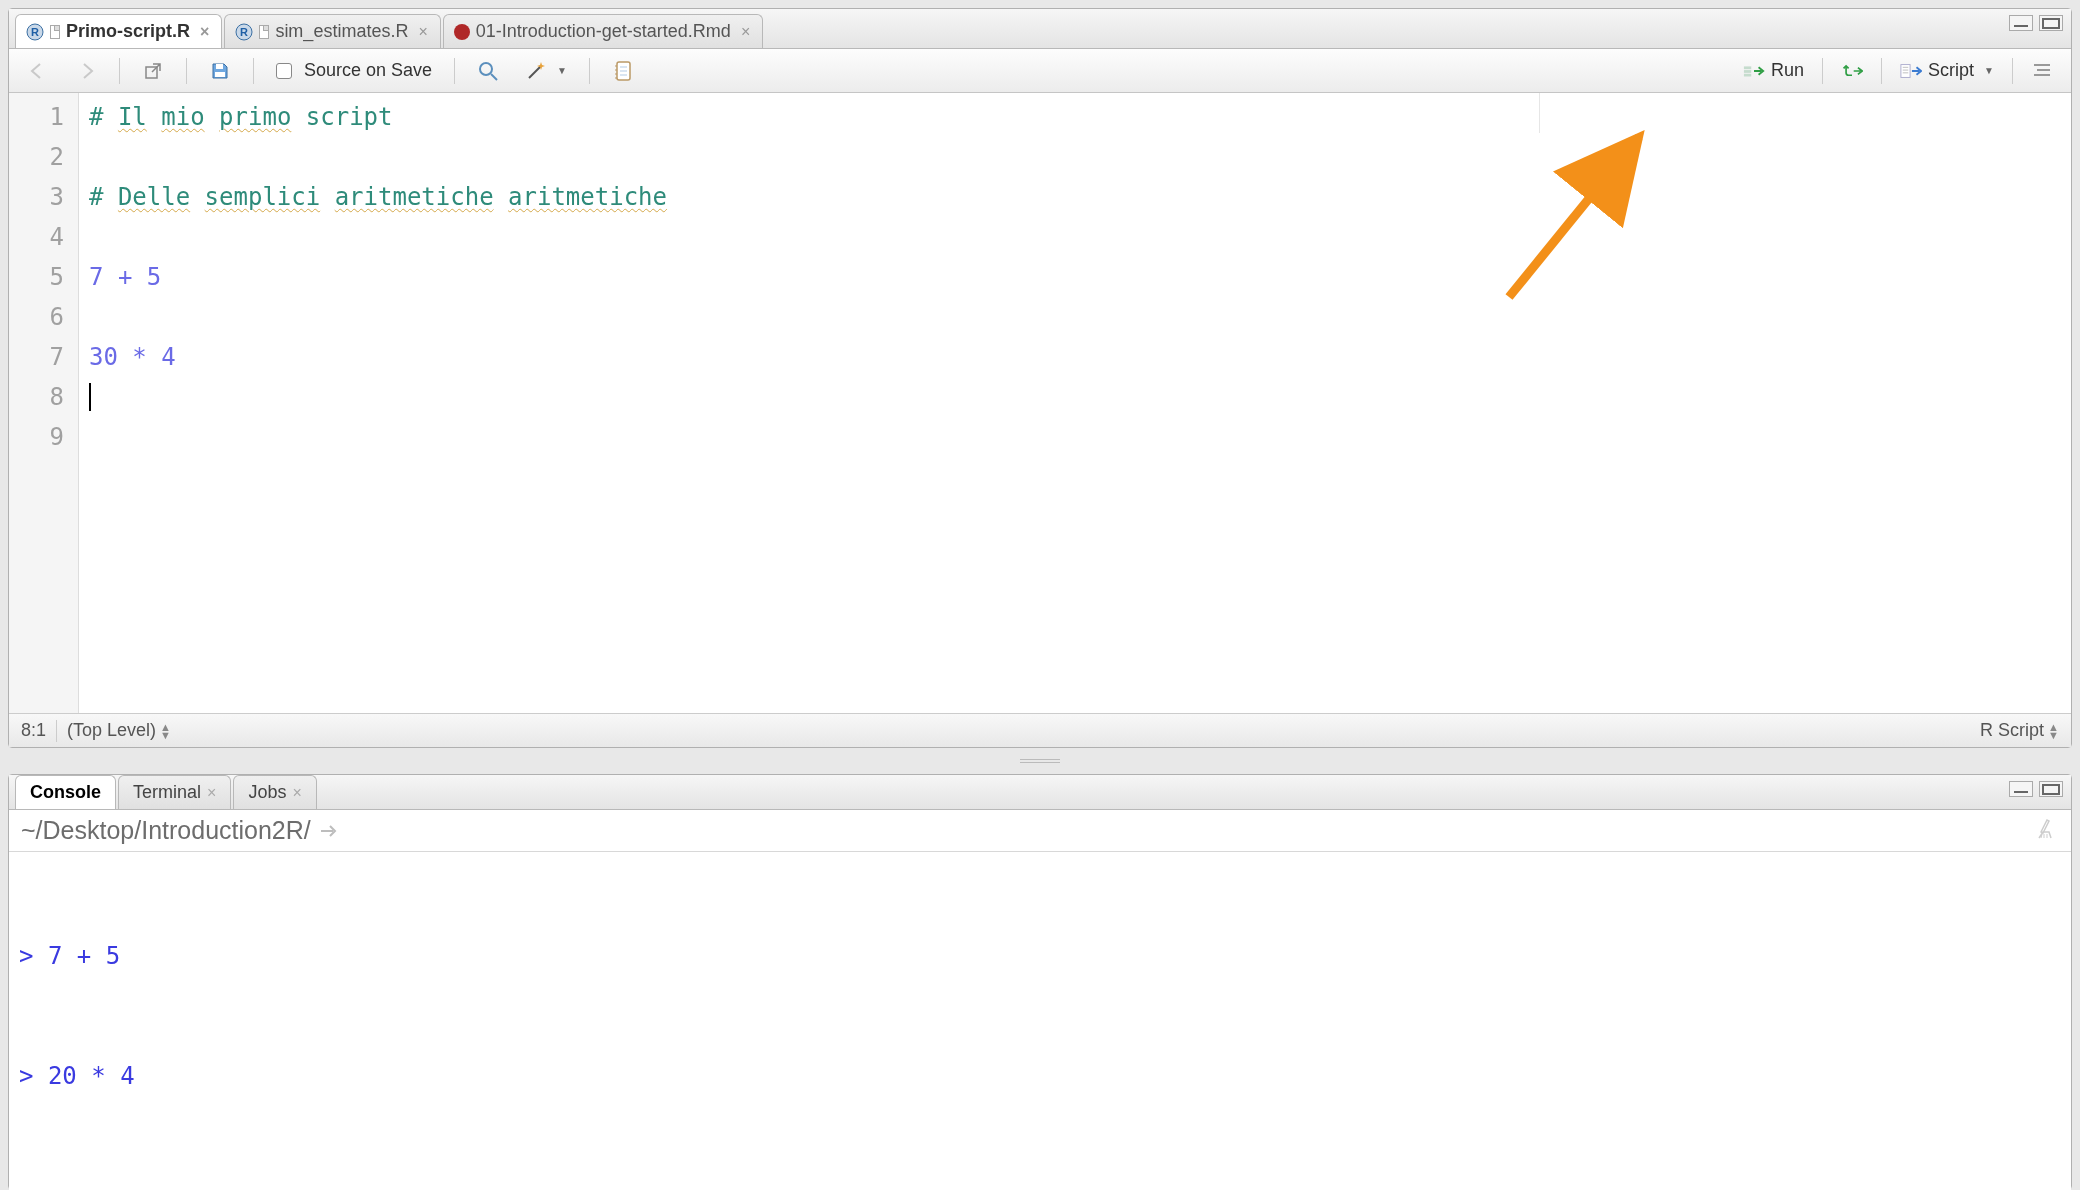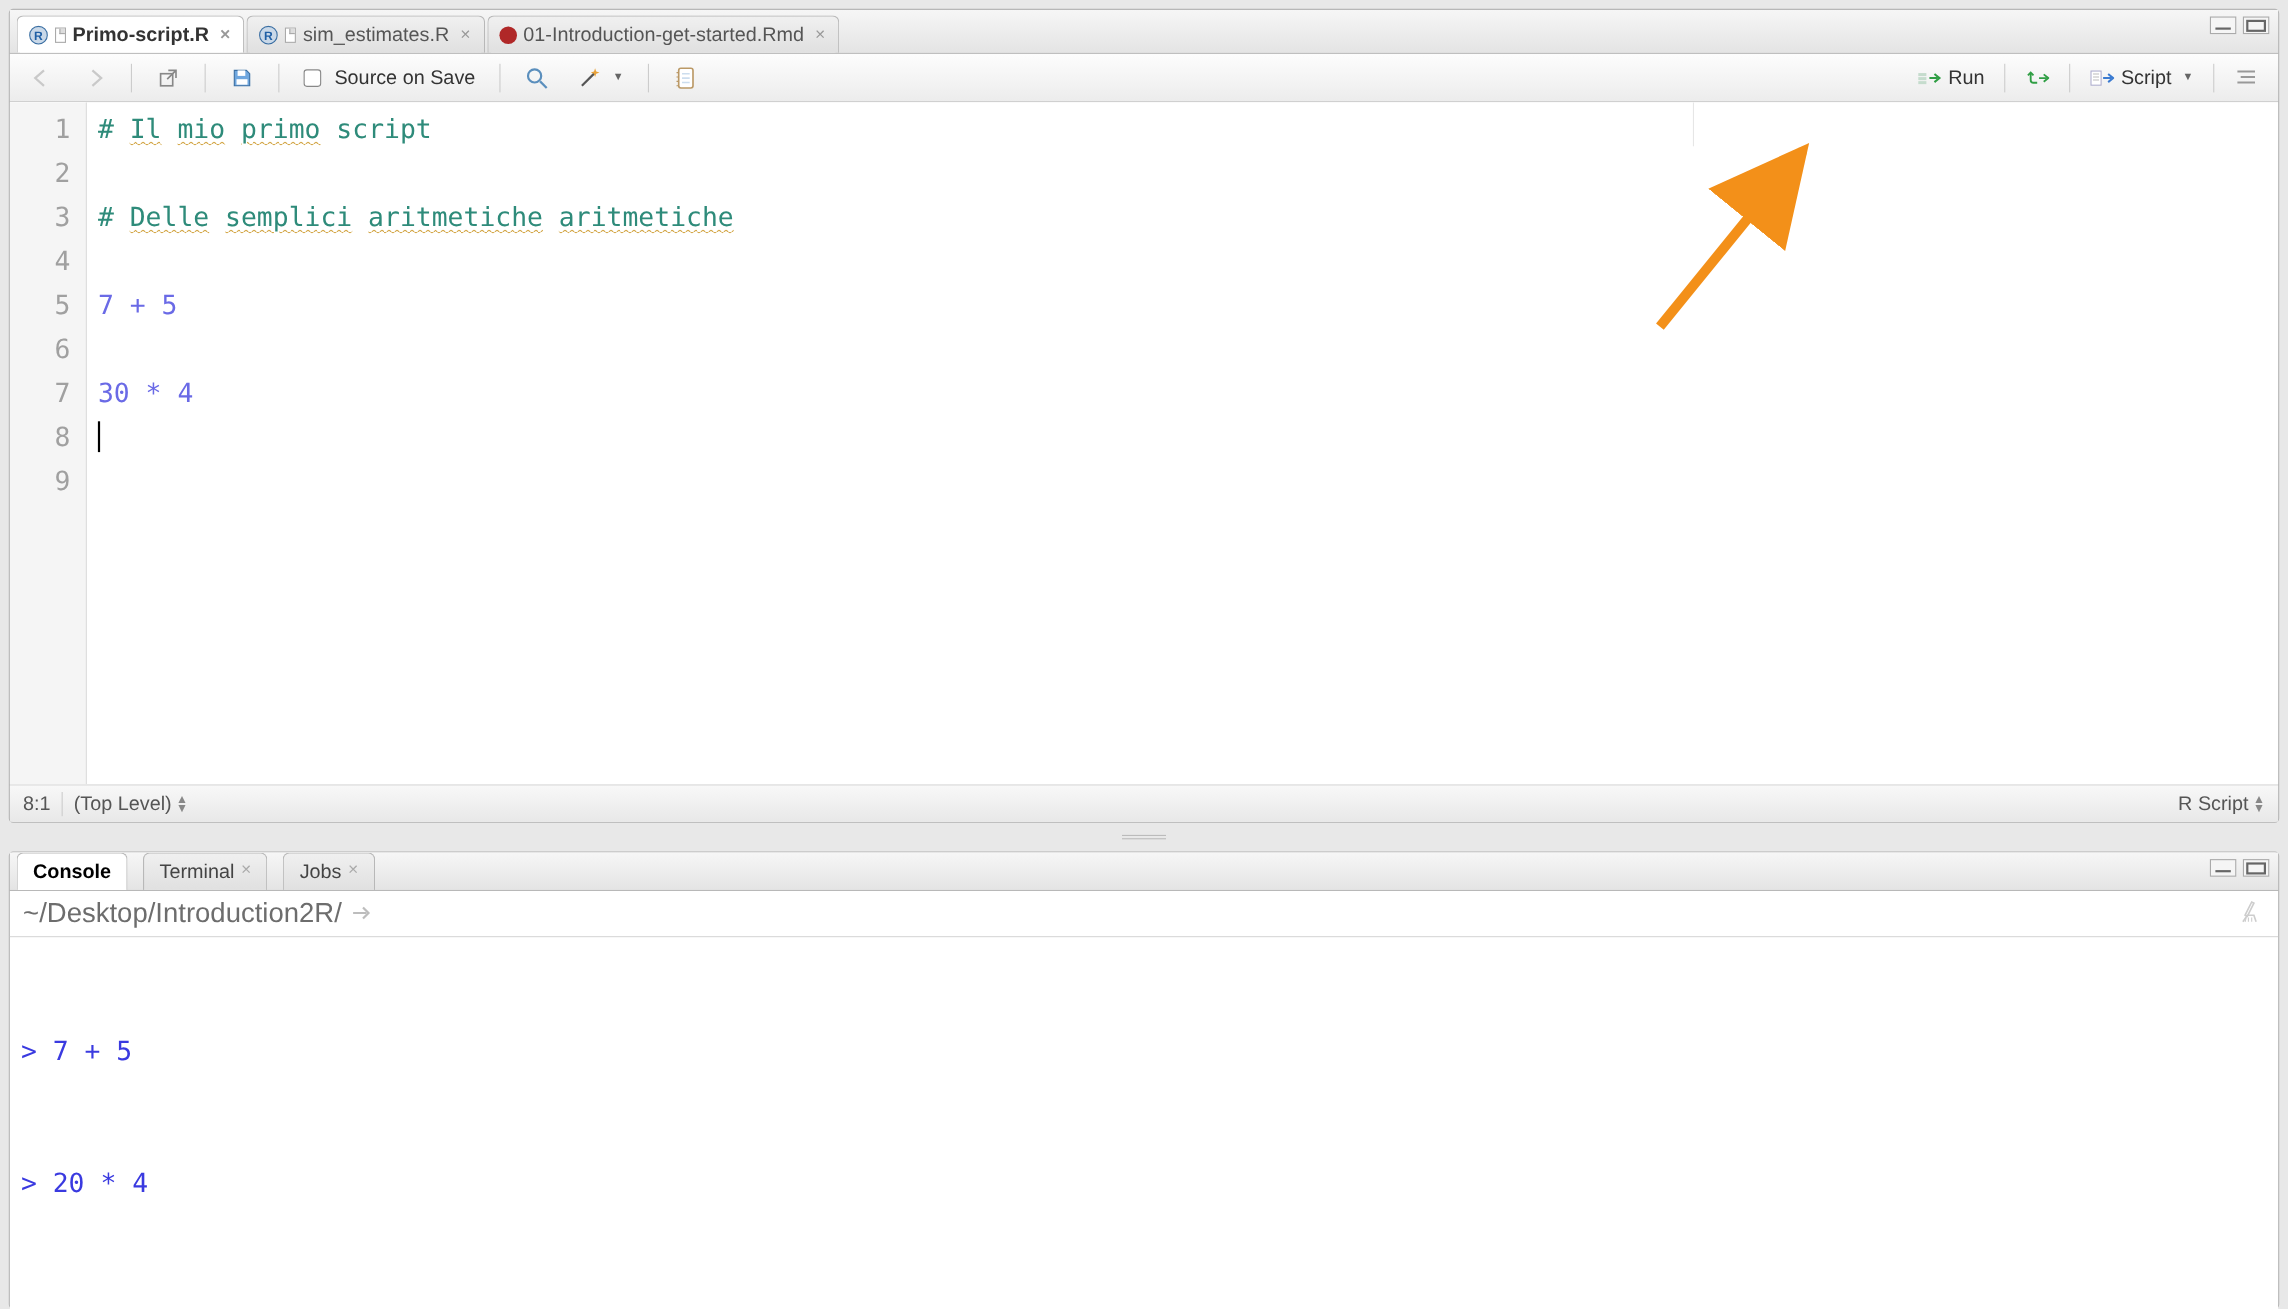--- a/index.html
+++ b/index.html
@@ -168,23 +168,23 @@
   .console-tabs {
     display: flex;
     align-items: flex-end;
     background: linear-gradient(#f6f6f6, #e4e4e4);
     border-bottom: 1px solid #b8b8b8;
     height: 40px;
     padding-left: 6px;
     position: relative;
   }
   .ctab {
-    display: flex; gap: 6px;
+    display: flex; align-items: center; gap: 6px;
     padding: 6px 14px; border: 1px solid #b8b8b8; border-bottom: none;
-    border-radius: 6px 6px 0 0; margin-right: 14px;
+    border-radius: 6px 6px 0 0; margin-right: 2px;
     font-size: 18px; color: #444; height: 34px;
     background: linear-gradient(#f0f0f0,#e0e0e0);
     cursor: pointer;
   }
   .ctab.active { background: #fff; font-weight: 700; color: #000; }
   .ctab .close { color: #aaa; font-size: 16px; }
 
   .console-path {
     background: #fff;
     border-bottom: 1px solid #d8d8d8;

